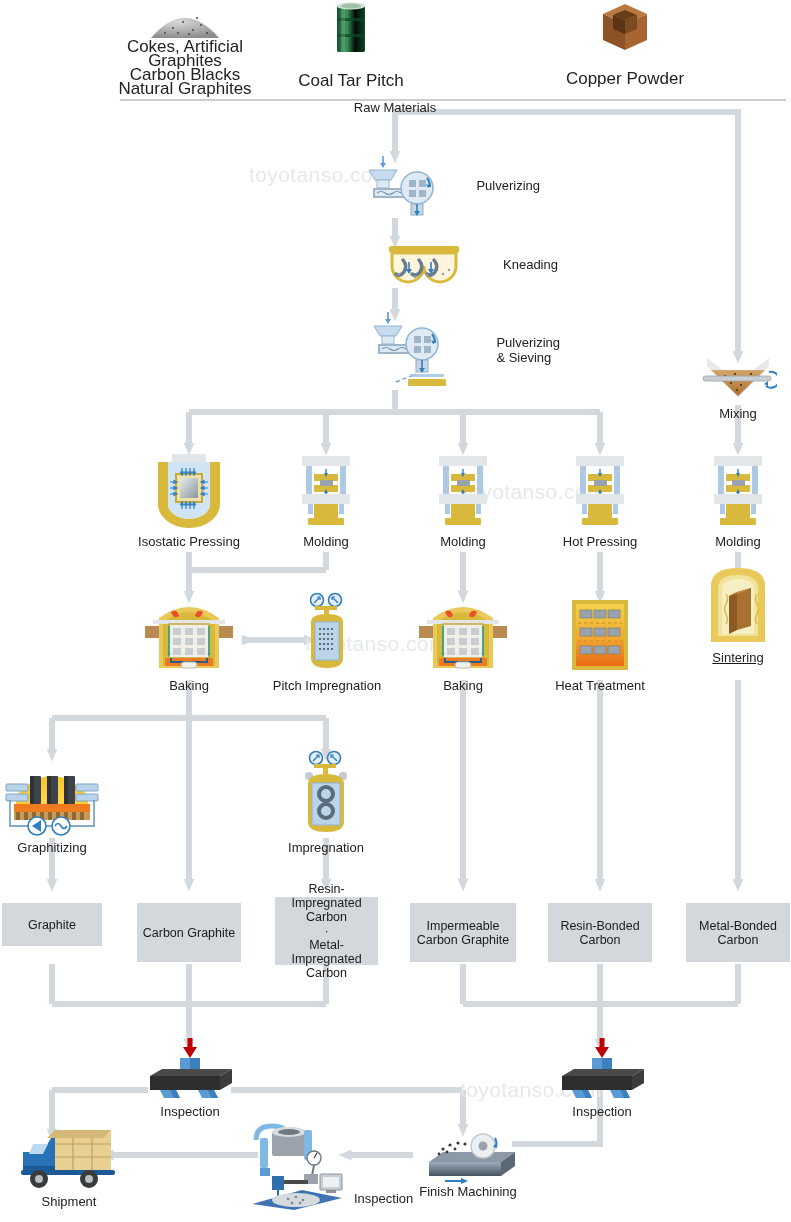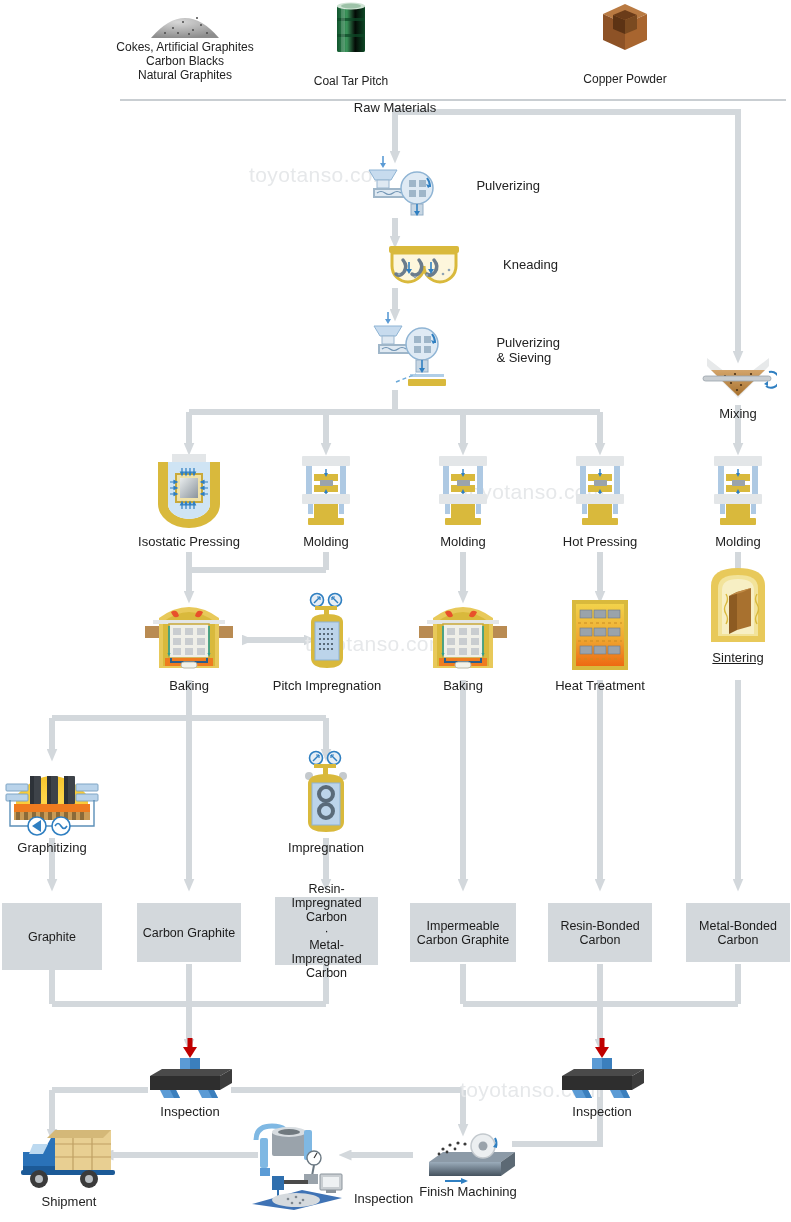--- a/index.html
+++ b/index.html
@@ -2,21 +2,21 @@
 <html><head>
 <meta charset="utf-8">
 <style>
   html,body{margin:0;padding:0;background:#ffffff;}
   body{width:791px;height:1222px;position:relative;overflow:hidden;
        font-family:"Liberation Sans","DejaVu Sans",sans-serif;color:#1a1a1a;}
   #stage{position:absolute;left:0;top:0;width:791px;height:1222px;}
   svg#wires{position:absolute;left:0;top:0;width:791px;height:1222px;pointer-events:none;}
   .node{position:absolute;text-align:center;}
   .lbl{font-size:13px;line-height:15px;color:#222;white-space:nowrap;}
-  .rm-lbl{font-size:12px;line-height:14px;color:#222;}
+  .rm-lbl{font-size:17px;line-height:14px;color:#222;}
   .icn{position:relative;margin:0 auto;}
   .prodbox{position:absolute;background:#d3d8dc;display:flex;align-items:center;
            justify-content:center;text-align:center;}
   .prodbox span{font-size:12.5px;line-height:14px;color:#1b1b1b;}
   .prodbox span.sm{font-size:10.5px;line-height:12px;}
   .wm{position:absolute;font-size:21px;color:#e6e8ea;letter-spacing:.4px;
       font-family:"Liberation Sans",sans-serif;}
   .sep{position:absolute;background:#c9ced2;}
 </style>
 </head>
@@ -640,21 +640,21 @@
           <circle cx="47" cy="26" r="4" fill="#c4c9cd"></circle>
         <path d="M12,34 Q12,24 30,24 Q48,24 48,34 L48,72 Q48,82 30,82 Q12,82 12,72 Z" fill="#d9b93c"></path>
         <rect x="16" y="33" width="28" height="42" fill="#bcd4ea" stroke="#8fb4d4" stroke-width="1"></rect>
         <circle cx="30" cy="44" r="7" fill="none" stroke="#5a6b7a" stroke-width="4"></circle>
         <circle cx="30" cy="61" r="7" fill="none" stroke="#5a6b7a" stroke-width="4"></circle>
       </svg>
     </div>
     <div class="lbl" style="margin-top:2px;">Impregnation</div>
   </div>
 
-  <div class="prodbox" style="left:2px;top:903px;width:100px;height:67px;">
+  <div class="prodbox" style="left:2px;top:903px;width:100px;height:43px;">
     <span>Graphite</span>
   </div>
   <div class="prodbox" style="left:137px;top:903px;width:104px;height:59px;">
     <span>Carbon Graphite</span>
   </div>
   <div class="prodbox" style="left:275px;top:897px;width:103px;height:68px;">
     <span class="sm">
       <span>Resin-Impregnated</span><br>
       <span>Carbon</span><br>
       <span>·</span><br>

